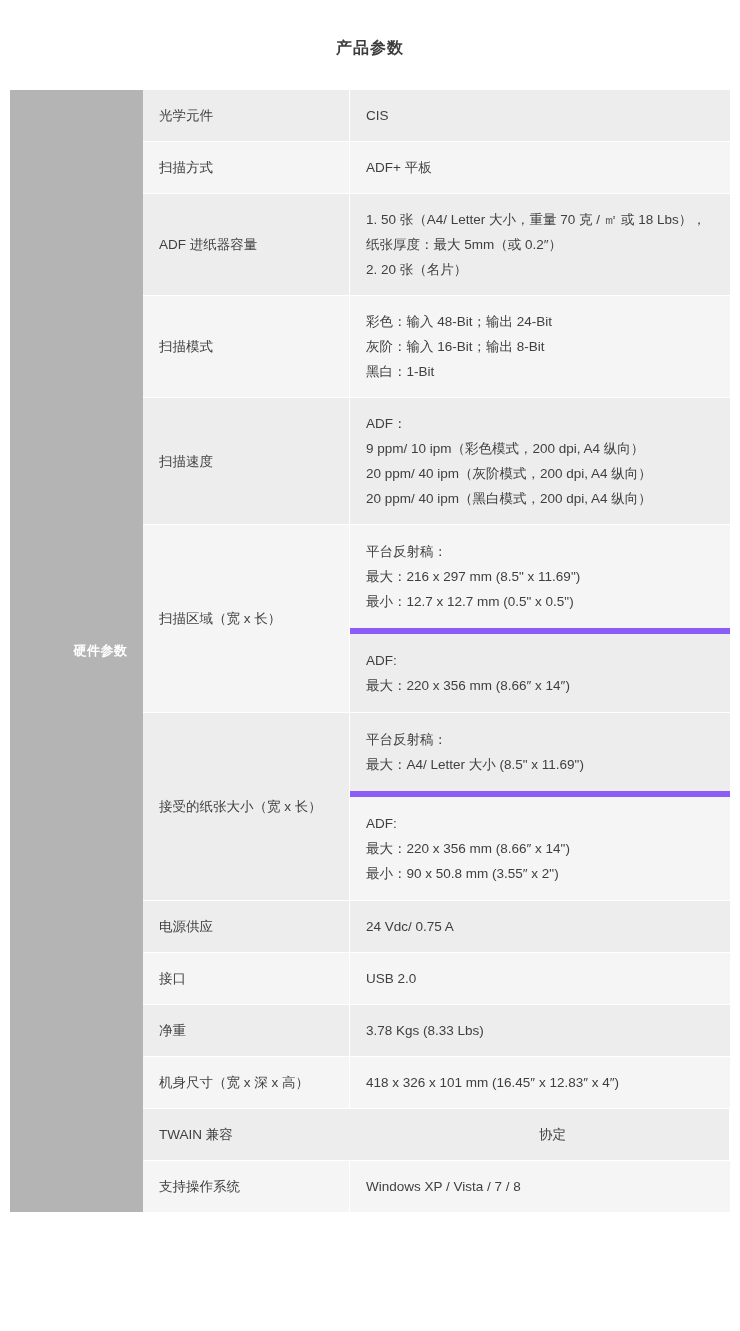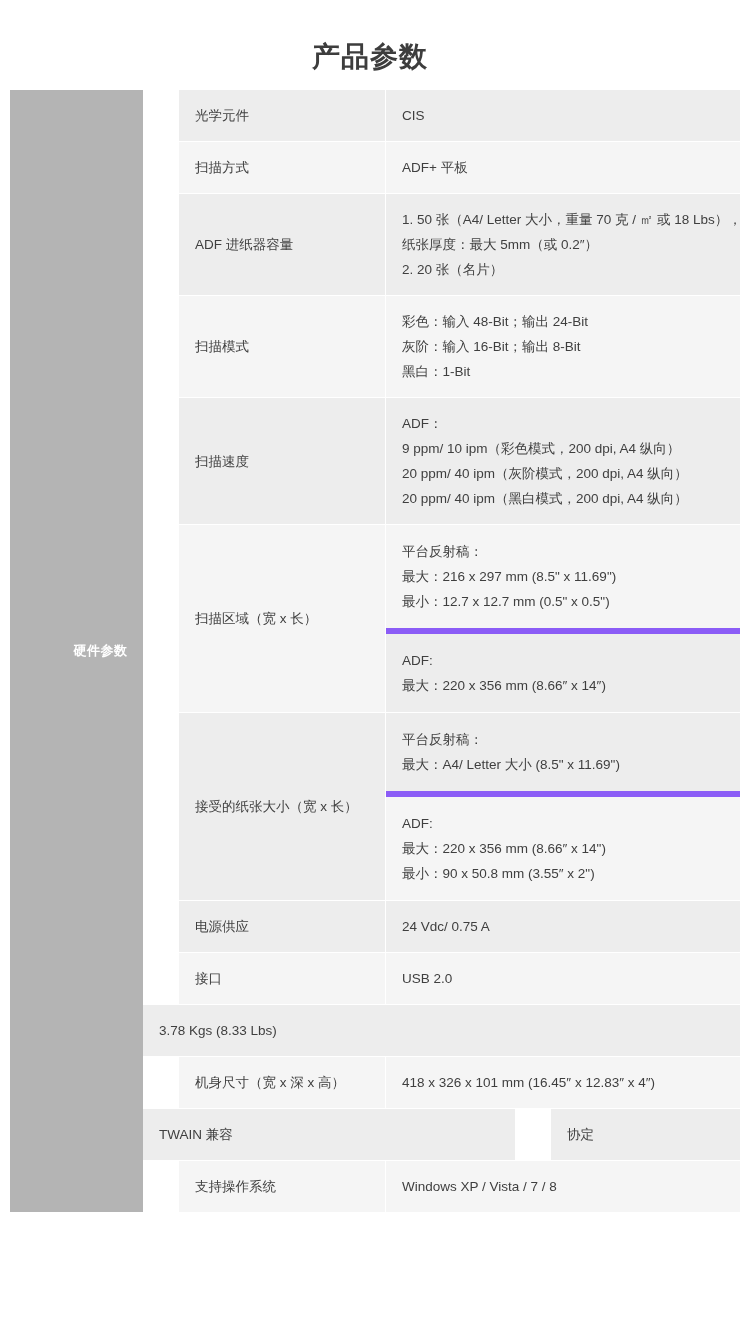--- a/index.html
+++ b/index.html
@@ -15,21 +15,21 @@
     -webkit-font-smoothing: antialiased;
   }
   .page {
     position: relative;
     width: 740px;
     height: 1331px;
     overflow: hidden;
   }
   .title {
     text-align: center;
-    font-size: 28px;
+    font-size: 16px;
     font-weight: bold;
     color: #3d3d3d;
     letter-spacing: 1px;
     padding-top: 38px;
     padding-bottom: 0;
     margin: 0;
   }
   .spec-wrap {
     position: absolute;
     left: 10px;
@@ -70,21 +70,20 @@
     line-height: 25px;
     color: #3f3f3f;
     box-sizing: border-box;
   }
   .label {
     width: 207px;
     min-width: 207px;
     border-right: 1px solid #ffffff;
     display: flex;
     align-items: center;
-    margin-left: 36px;
   }
   .value {
     flex: 1;
     display: flex;
     flex-direction: column;
     justify-content: center;
   }
   .value .line { white-space: nowrap; }
   .value.sub-split { padding: 0; }
   .subblock {
@@ -175,20 +174,21 @@
             <div class="line">24 Vdc/ 0.75 A</div>
           </div>
         </div>
         <div class="row shade-b">
           <div class="cell label">接口</div>
           <div class="cell value">
             <div class="line">USB 2.0</div>
           </div>
         </div>
         <div class="row shade-a">
+          <div class="cell label">净重</div>
           <div class="cell value">
             <div class="line">3.78 Kgs (8.33 Lbs)</div>
           </div>
         </div>
         <div class="row shade-b">
           <div class="cell label">机身尺寸（宽 x 深 x 高）</div>
           <div class="cell value">
             <div class="line">418 x 326 x 101 mm (16.45″ x 12.83″ x 4″)</div>
           </div>
         </div>

